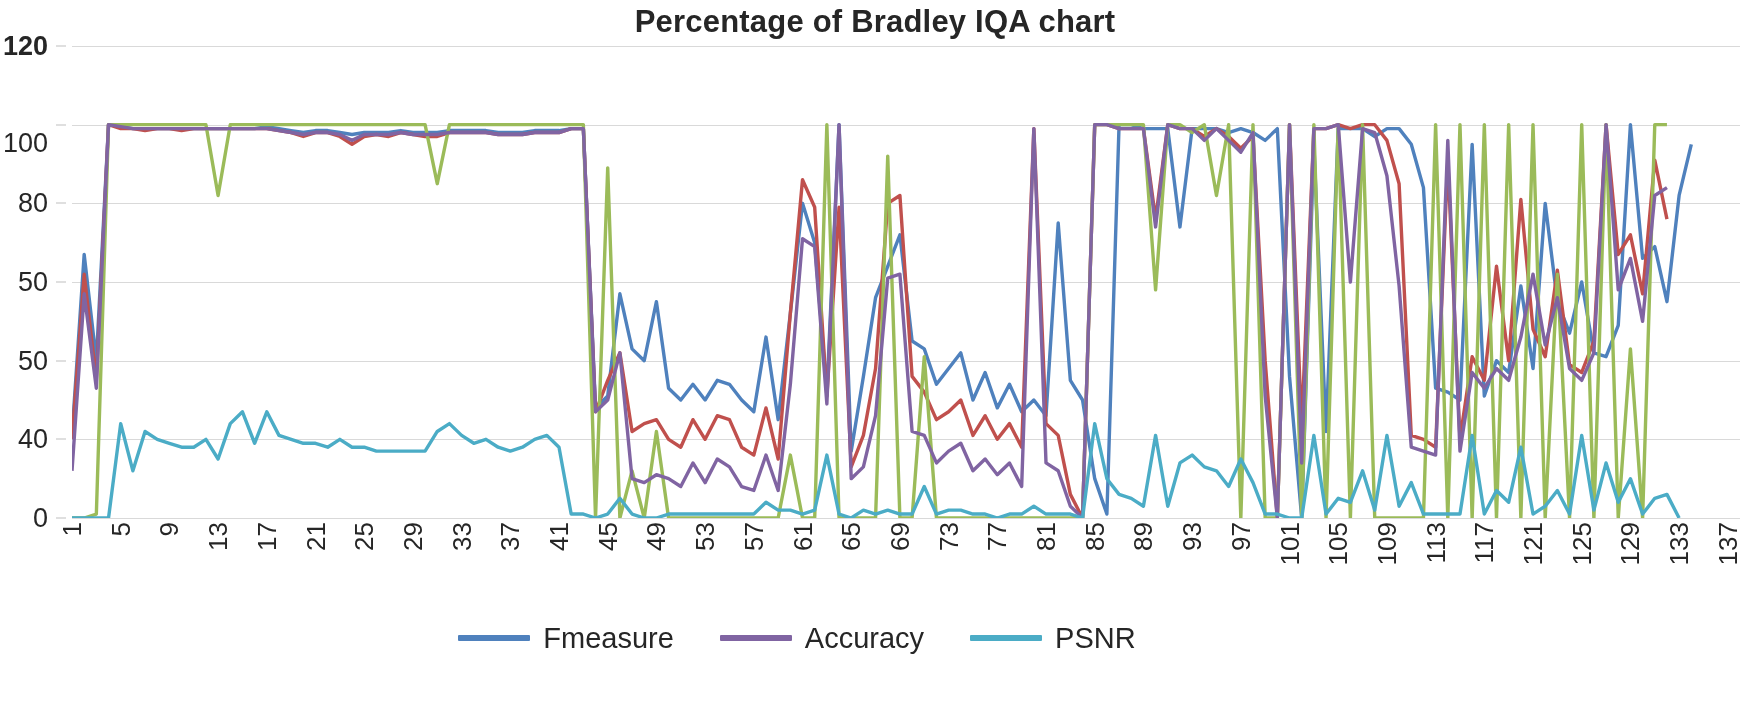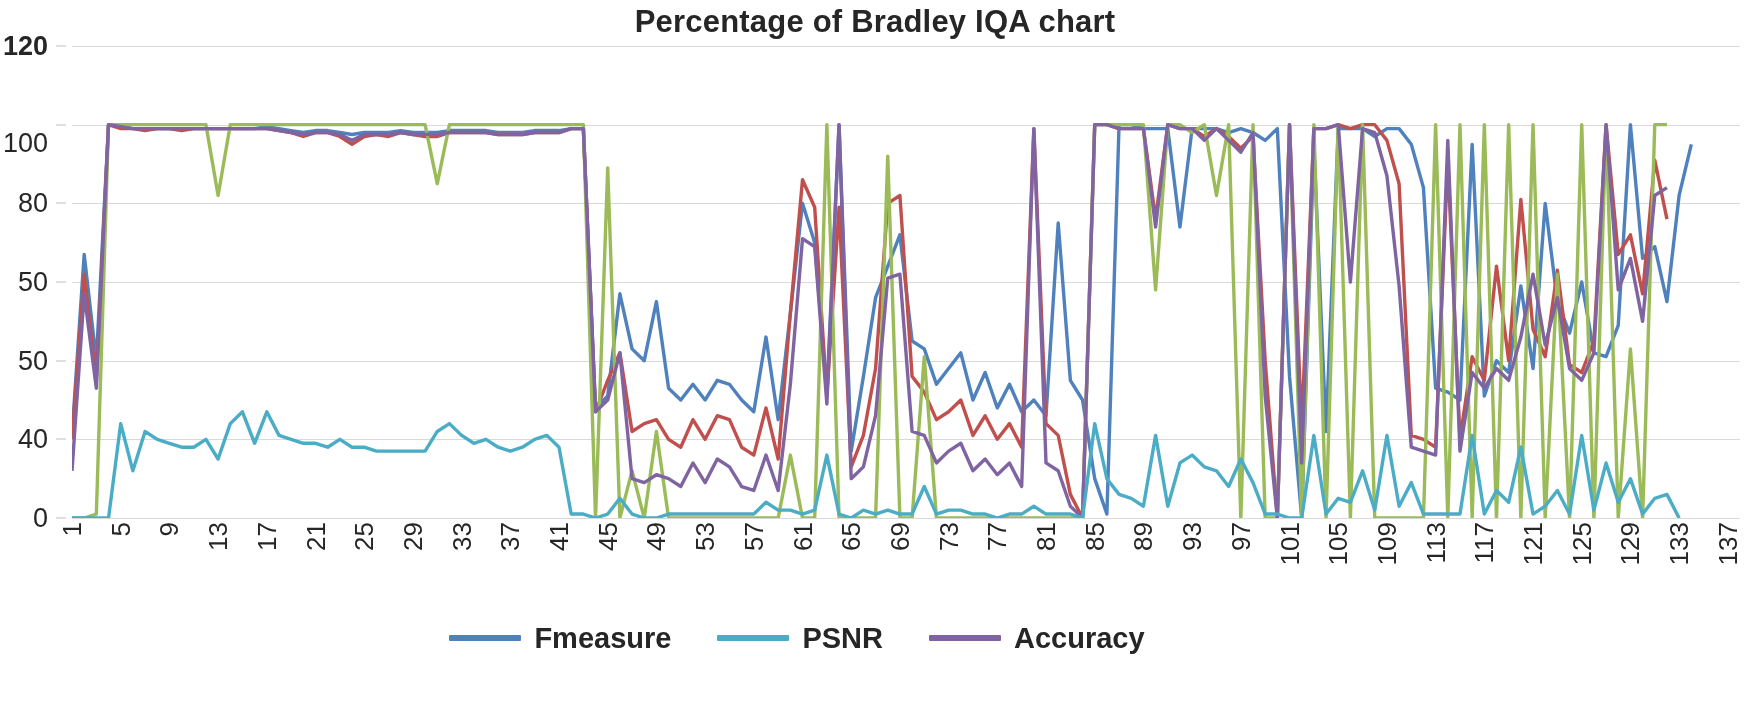--- a/index.html
+++ b/index.html
@@ -22,21 +22,21 @@
   .y-tick-mark{position:absolute;left:56px;width:10px;height:1px;background:#bfbfbf;transform:translateY(-50%);}
 
   #svg-lines{position:absolute;left:0;top:0;}
 
   #x-axis{position:absolute;left:72px;top:518px;width:1668px;height:86px;}
   .x-tick{position:absolute;top:4px;font-size:26px;color:#262626;
     writing-mode:vertical-rl;transform:rotate(180deg);transform-origin:center;
     letter-spacing:0px;line-height:1;}
 
   #legend{position:absolute;left:0;top:608px;width:1594px;height:60px;
-    display:flex;align-items:center;justify-content:center;gap:46px;font-weight:bold;}
+    display:flex;align-items:center;justify-content:center;gap:46px;}
   .legend-item{display:flex;align-items:center;gap:13px;}
   .legend-swatch{display:block;width:72px;height:6px;border-radius:1px;}
   .legend-label{font-size:29px;color:#262626;white-space:nowrap;}
 </style>
 </head>
 <body>
 
 <div id="chart-root">
 
   <div id="chart-title">Percentage of Bradley IQA chart</div>
@@ -114,22 +114,22 @@
       <div class="x-tick" style="left: 1594.12px;">133</div>
       <div class="x-tick" style="left: 1642.82px;">137</div>
     </div>
 
   <div id="legend">
       <div class="legend-item">
         <span class="legend-swatch" style="background: rgb(79, 129, 189);"></span>
         <span class="legend-label">Fmeasure</span>
       </div>
       <div class="legend-item">
+        <span class="legend-swatch" style="background: rgb(128, 100, 162);"></span>
+        <span class="legend-label">Accuracy</span>
+      </div>
+      <div class="legend-item">
         <span class="legend-swatch" style="background: rgb(75, 172, 198);"></span>
         <span class="legend-label">PSNR</span>
-      </div>
-      <div class="legend-item">
-        <span class="legend-swatch" style="background: rgb(128, 100, 162);"></span>
-        <span class="legend-label">Accuracy</span>
       </div>
     </div>
 
 </div>
 
 </body></html>

